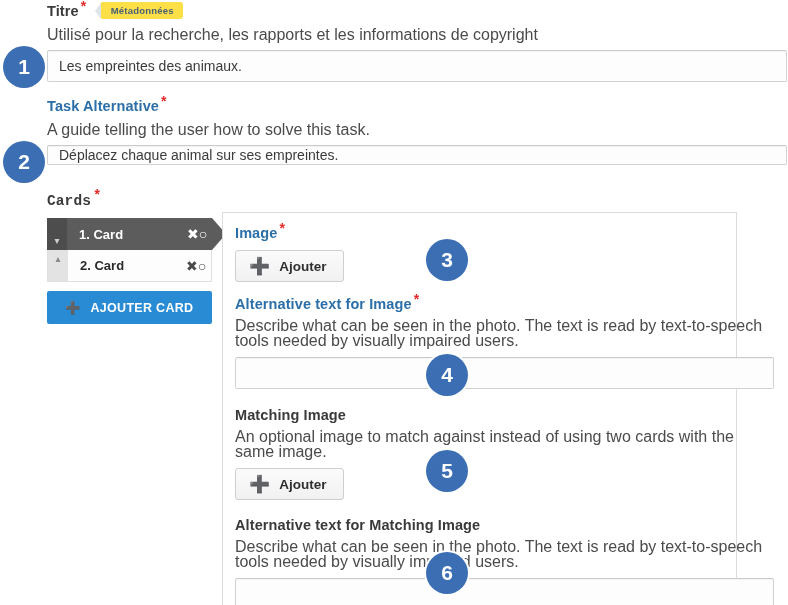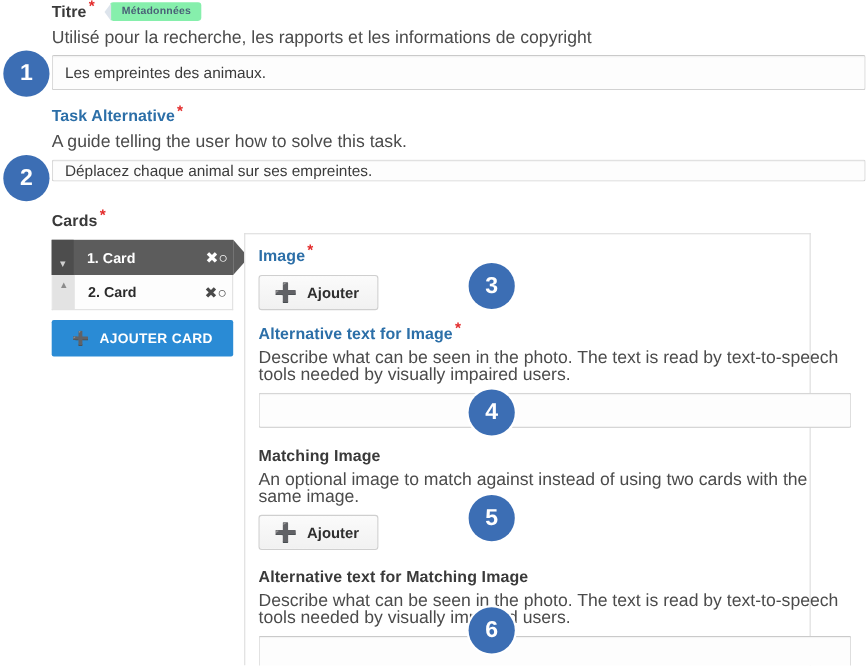--- a/index.html
+++ b/index.html
@@ -72,21 +72,21 @@
     align-items: center;
     justify-content: center;
     z-index: 40;
     box-shadow: 0 0 0 2px #ffffff;
   }
 
   
   .meta-tag {
     display: inline-block;
     position: relative;
-    background: #86efac;
+    background: #fde047;
     color: #4a6077;
     font-size: 9.5px;
     font-weight: bold;
     padding: 3px 9px 3px 11px;
     border-radius: 3px;
     margin-left: 10px;
     vertical-align: 2px;
     letter-spacing: 0.2px;
   }
   .meta-tag::before {
@@ -246,21 +246,21 @@
 <input class="text-input" style="position: absolute; left: 47px; top: 50px; width: 740px; height: 32px;" value="Les empreintes des animaux.">
 <div class="num-badge" style="left:3px; top:46px;">1</div>
 
 <div style="position:absolute; left:47px; top:98px;">
   <span class="label-blue">Task Alternative</span><span class="req">*</span>
 </div>
 <div class="helper" style="position:absolute; left:47px; top:122px; width:700px;">A guide telling the user how to solve this task.</div>
 <input class="text-input" style="position: absolute; left: 47px; top: 145px; width: 740px; height: 20px;" value="Déplacez chaque animal sur ses empreintes.">
 <div class="num-badge" style="left:3px; top:141px;">2</div>
 
-<div style="position:absolute; left:47px; top:193px;">
+<div style="position:absolute; left:47px; top:193px;font-family:Liberation Mono, monospace;">
   <span class="label-dark">Cards</span><span class="req">*</span>
 </div>
 
 <div class="cards-list">
   <div class="card-row active">
     <div class="card-handle">▾</div>
     <div class="card-title">1. Card</div>
     <div class="card-remove">✖○</div>
   </div>
   <div class="card-row inactive">

